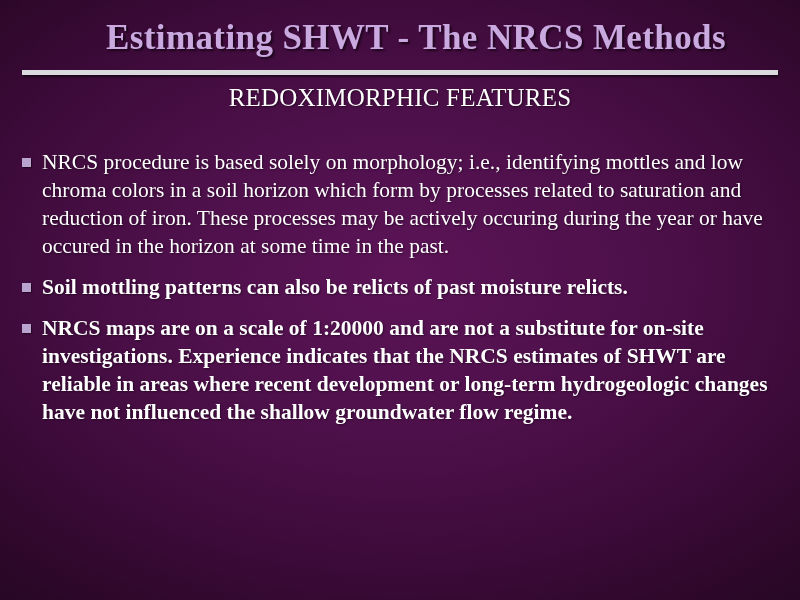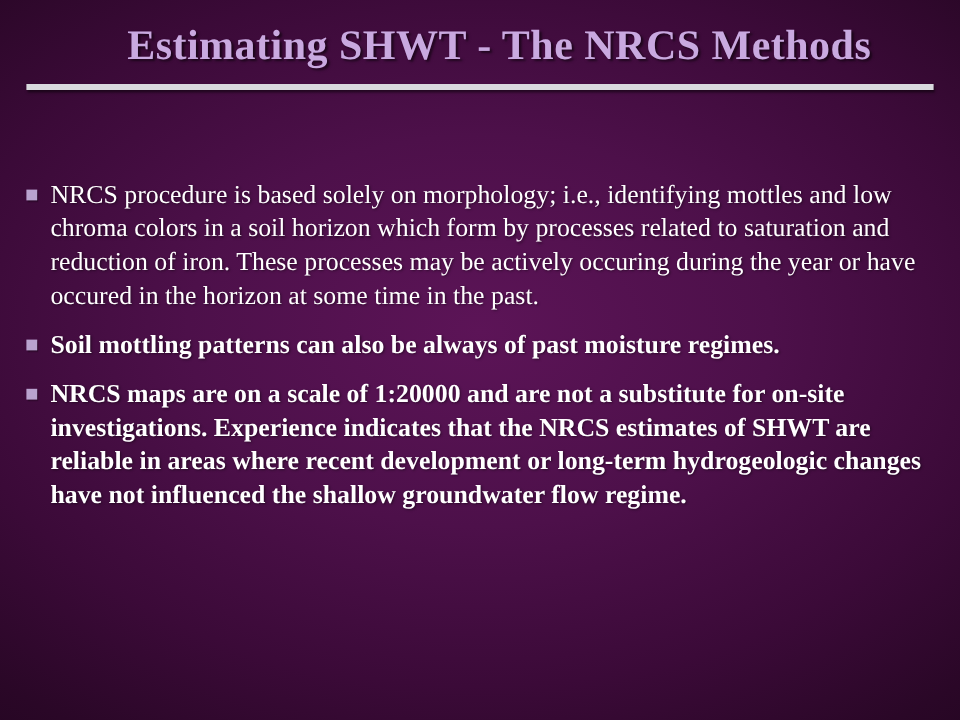--- a/index.html
+++ b/index.html
@@ -95,31 +95,32 @@
 </style>
 </head>
 <body>
 
 <div class="slide">
 
   <div class="title">Estimating SHWT - The NRCS Methods</div>
 
   <div class="title-rule"></div>
 
+  <div class="subtitle">REDOXIMORPHIC FEATURES</div>
 
   <div class="bullets">
 
     <div class="bullet">
       <span class="bullet-marker"></span>
       <span class="bullet-text">NRCS procedure is based solely on morphology; i.e., identifying mottles and low chroma colors in a soil horizon which form by processes related to saturation and reduction of iron.  These processes may be actively occuring during the year or have occured in the horizon at some time in the past.</span>
     </div>
 
     <div class="bullet">
       <span class="bullet-marker"></span>
-      <span class="bullet-text bold">Soil mottling patterns can also be always of past moisture regimes.</span>
+      <span class="bullet-text bold">Soil mottling patterns can also be relicts of past moisture relicts.</span>
     </div>
 
     <div class="bullet">
       <span class="bullet-marker"></span>
       <span class="bullet-text bold">NRCS maps are on a scale of 1:20000 and are not a substitute for on-site investigations.  Experience indicates that the NRCS estimates of SHWT are reliable in areas where recent development or long-term hydrogeologic changes have not influenced the shallow groundwater flow regime.</span>
     </div>
 
 
   </div>
 </div>

